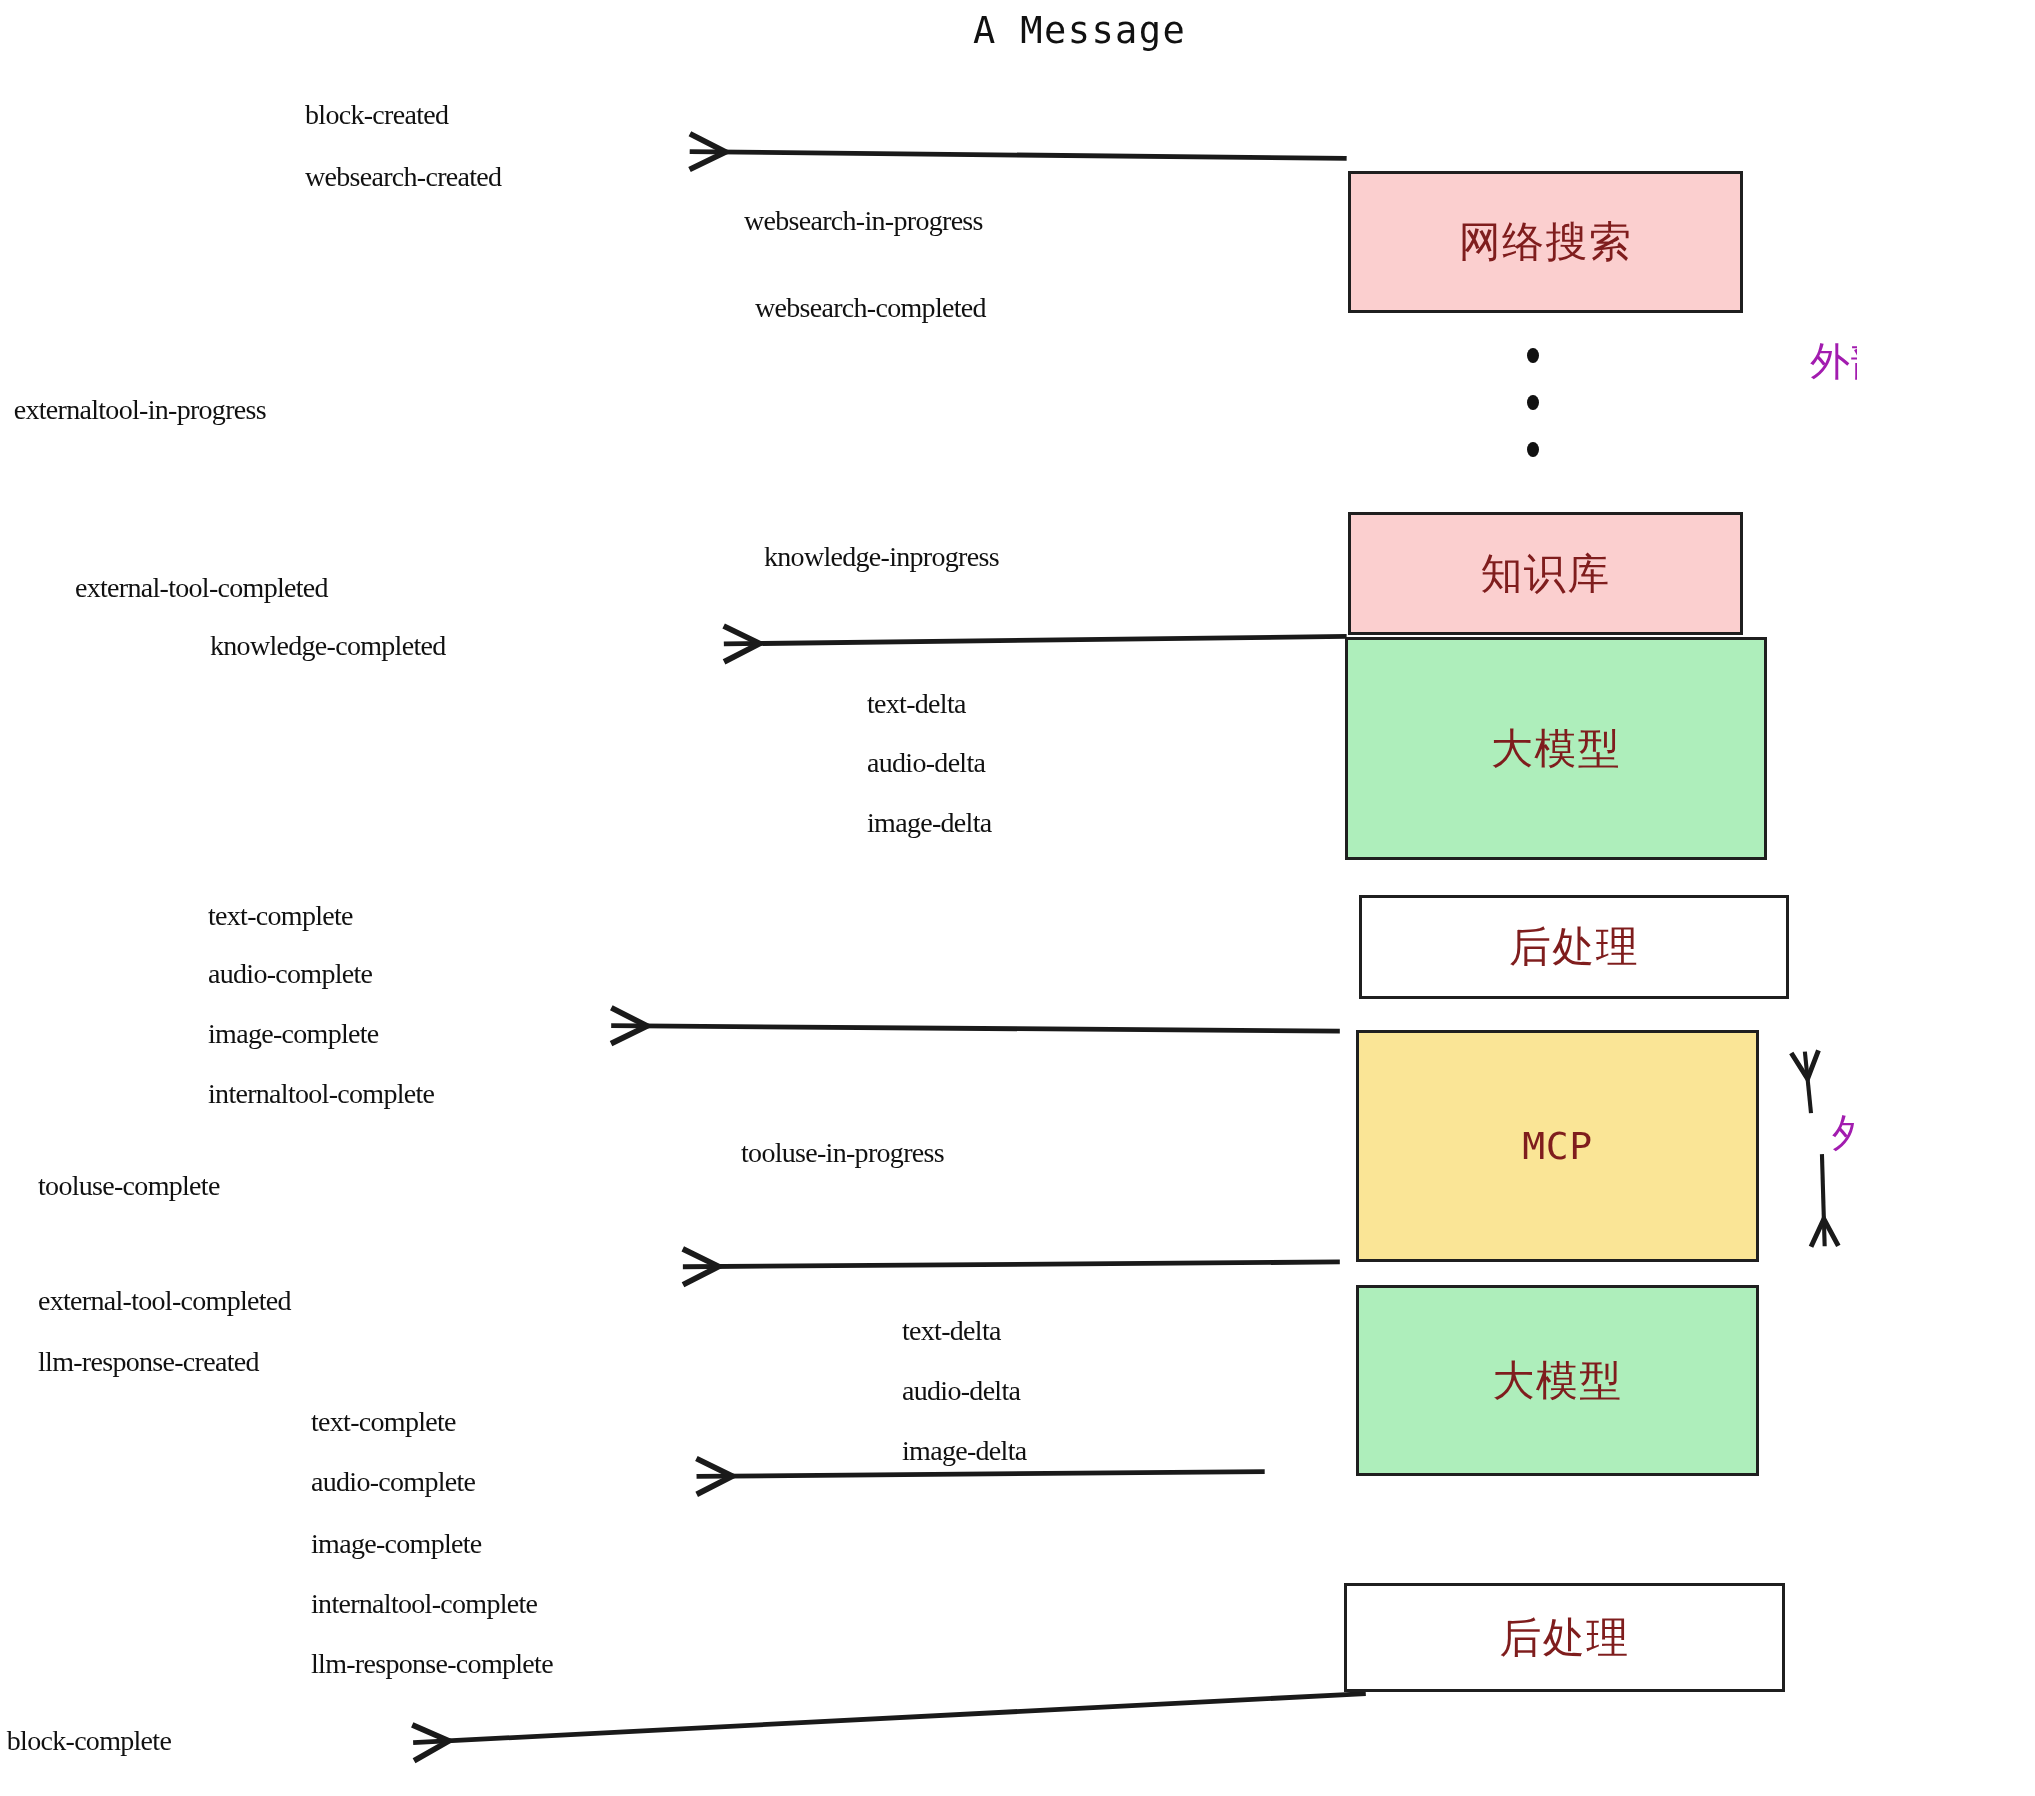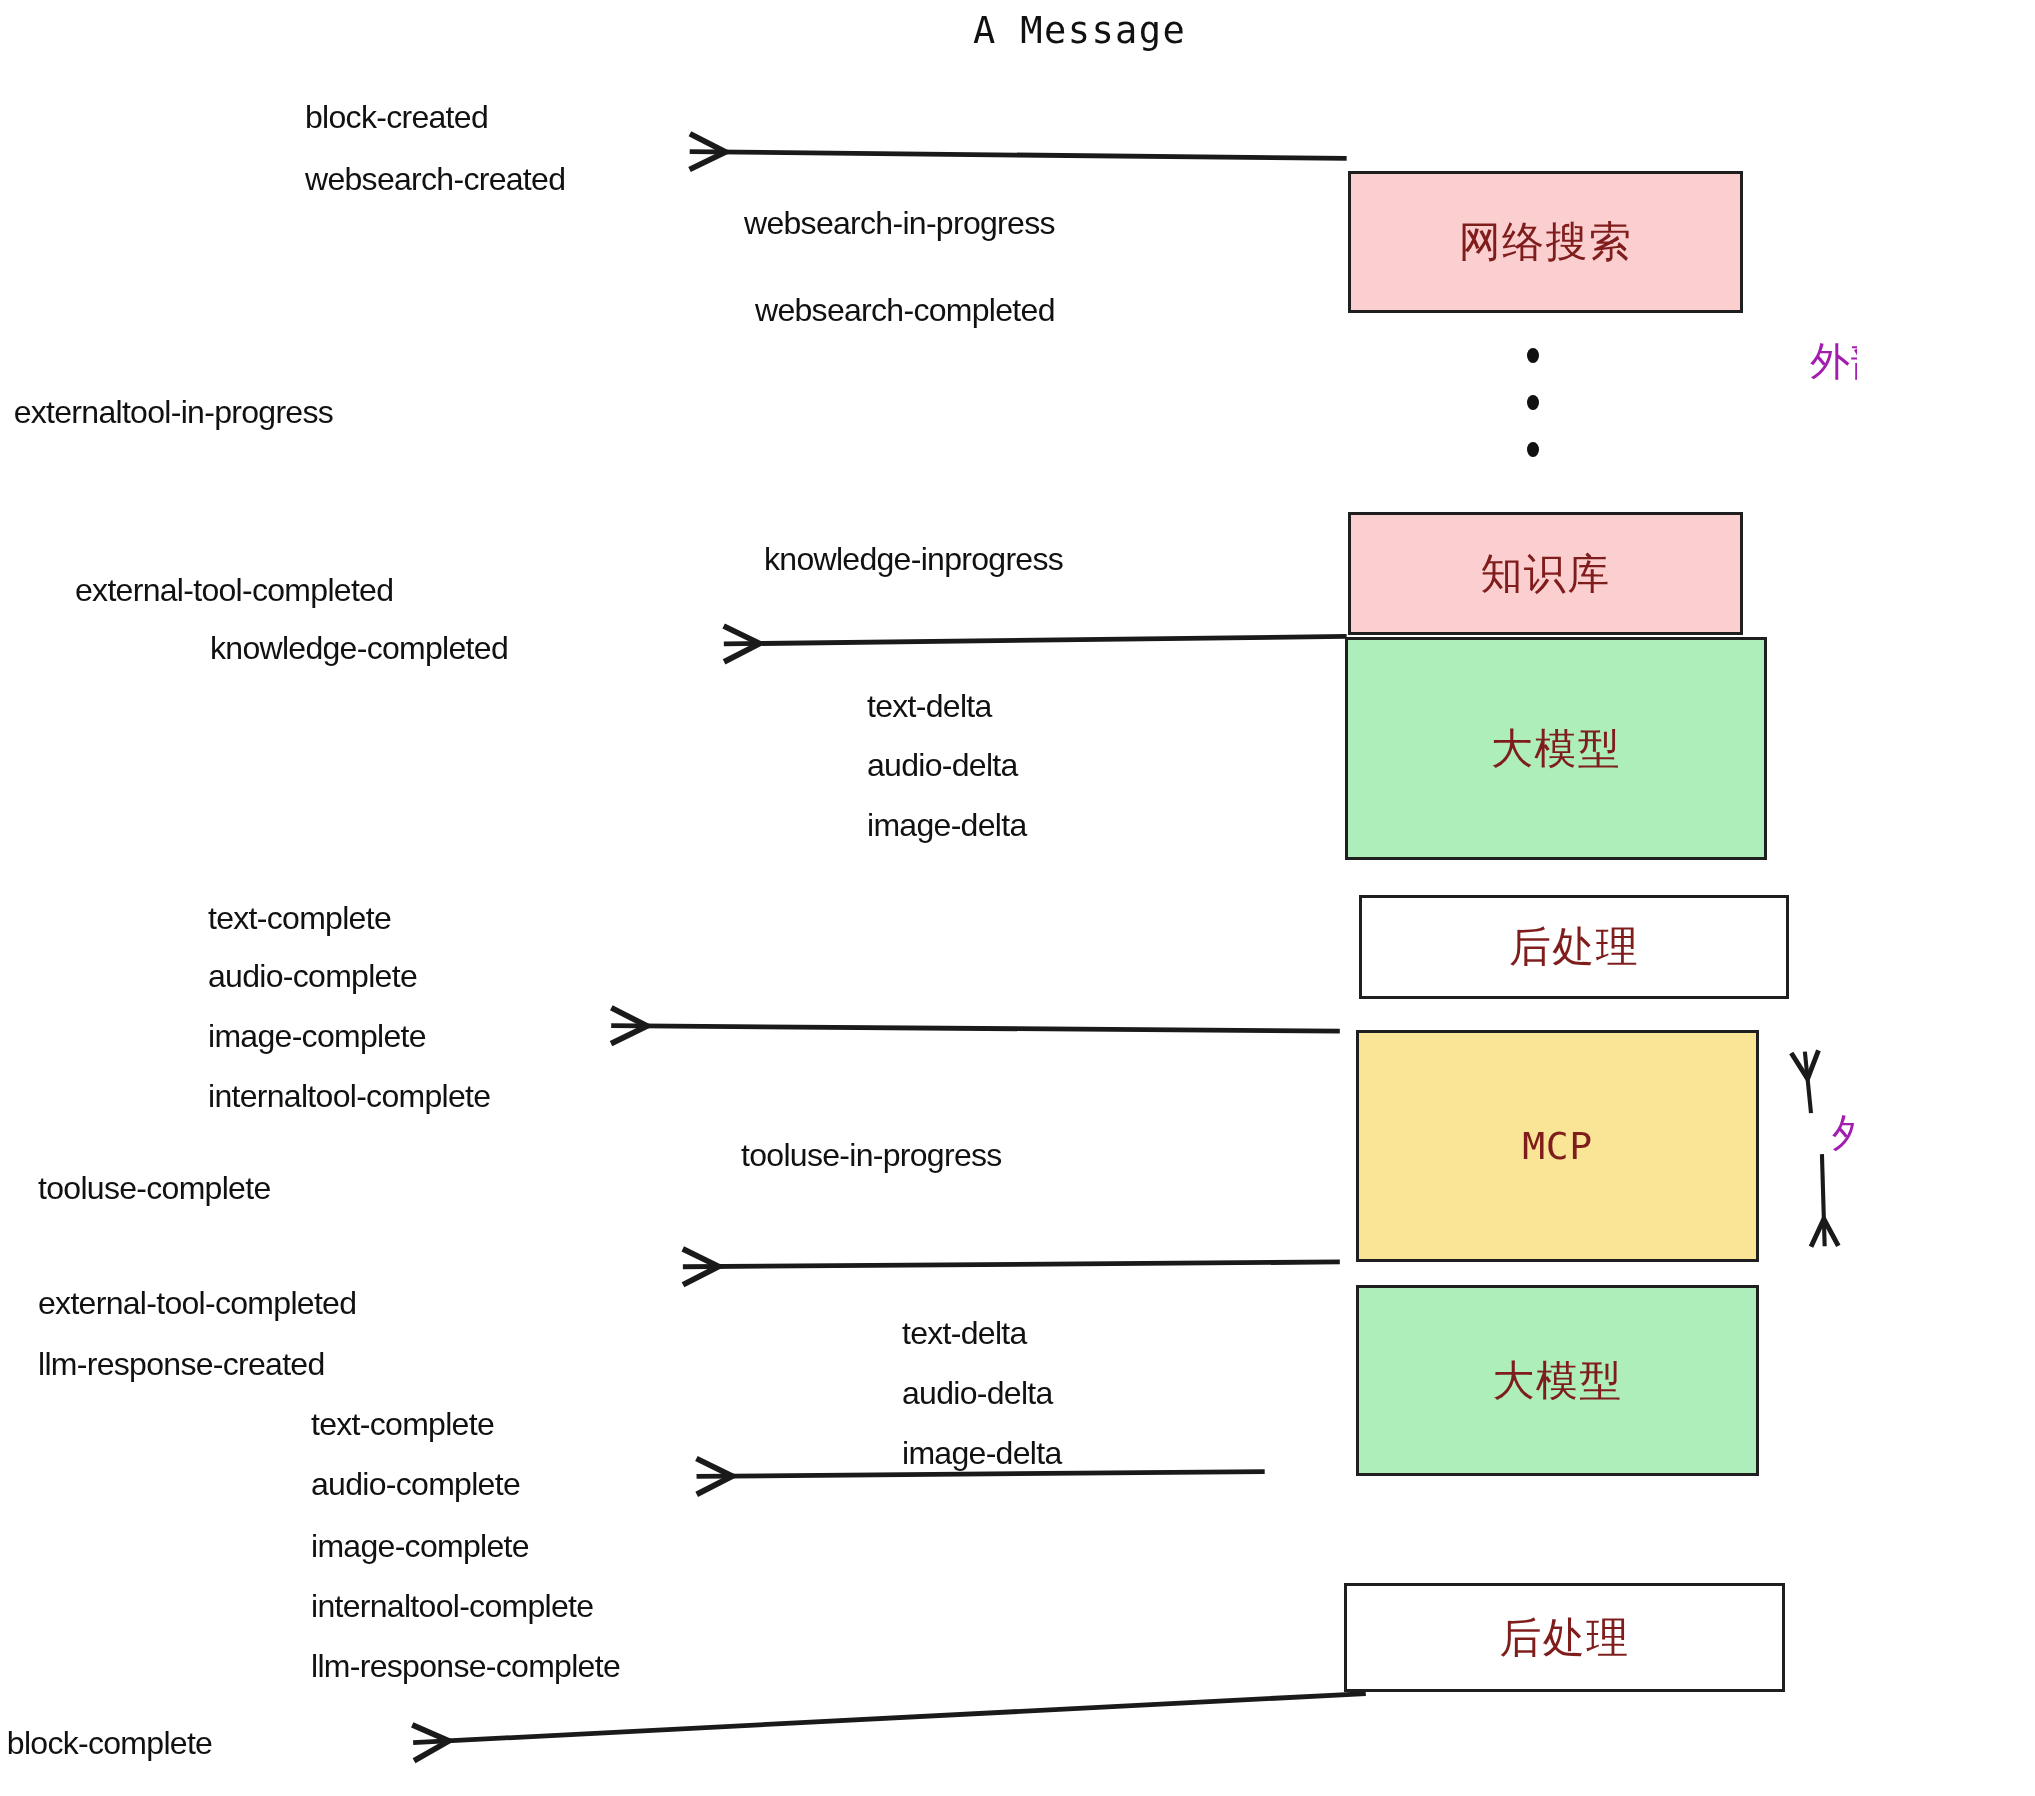--- a/index.html
+++ b/index.html
@@ -11,22 +11,22 @@
     position: relative;
     width: 1857px;
     height: 1796px;
     background: #ffffff;
     overflow: hidden;
     font-family: "DejaVu Sans Mono", "Liberation Mono", monospace;
   }
   
   .evt {
     position: absolute;
-    font-family: Liberation Sans, sans-serif;
-    font-size: 32px;
+    font-family: Liberation Serif, serif;
+    font-size: 28px;
     letter-spacing: -0.7px;
     color: #111111;
     white-space: nowrap;
     line-height: 1;
   }
   .title {
     position: absolute;
     font-family: "DejaVu Sans Mono", "Liberation Mono", monospace;
     font-size: 37px;
     letter-spacing: 1.4px;

